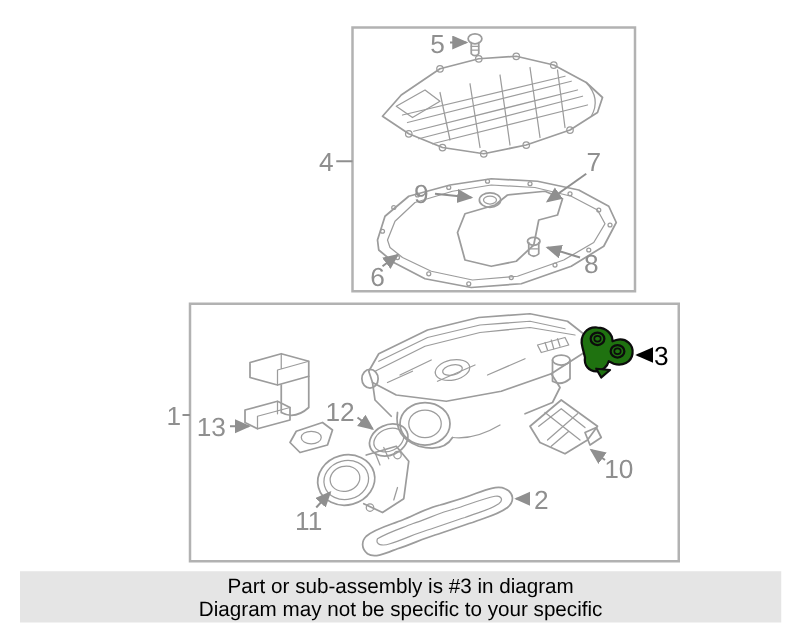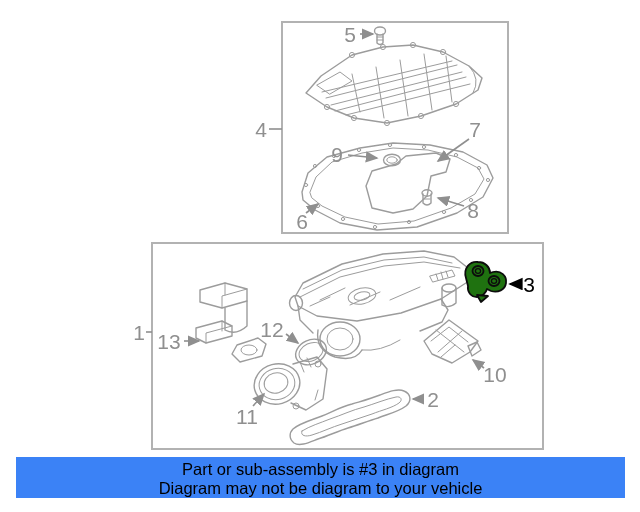--- a/index.html
+++ b/index.html
@@ -190,18 +190,18 @@
   <text class="lbl" x="473" y="218" text-anchor="middle">8</text>
   <text class="lbl" x="139" y="340" text-anchor="middle">1</text>
   <text class="lbl" x="169" y="349" text-anchor="middle">13</text>
   <text class="lbl" x="272" y="337" text-anchor="middle">12</text>
   <text class="lbl" x="247" y="424" text-anchor="middle">11</text>
   <text class="lbl" x="433" y="407" text-anchor="middle">2</text>
   <text class="lbl" x="495" y="382" text-anchor="middle">10</text>
   <text class="lbl3" x="529" y="292" text-anchor="middle">3</text>
 </svg>
 
-<div class="banner" style="background: #3b82f6; color: rgb(0, 0, 0);">
+<div class="banner" style="background: #e5e5e5; color: rgb(0, 0, 0);">
   <div>Part or sub-assembly is #3 in diagram</div>
-  <div>Diagram may not be diagram to your vehicle</div>
+  <div>Diagram may not be specific to your specific</div>
 </div>
 
 </div>
 
 </body></html>

